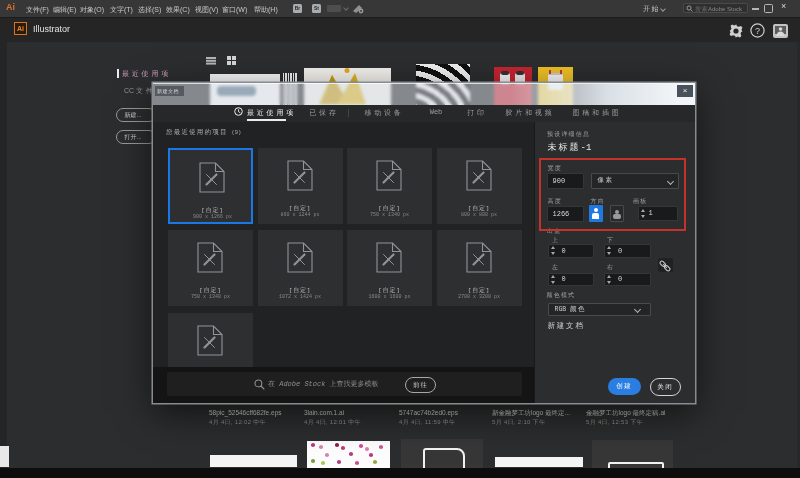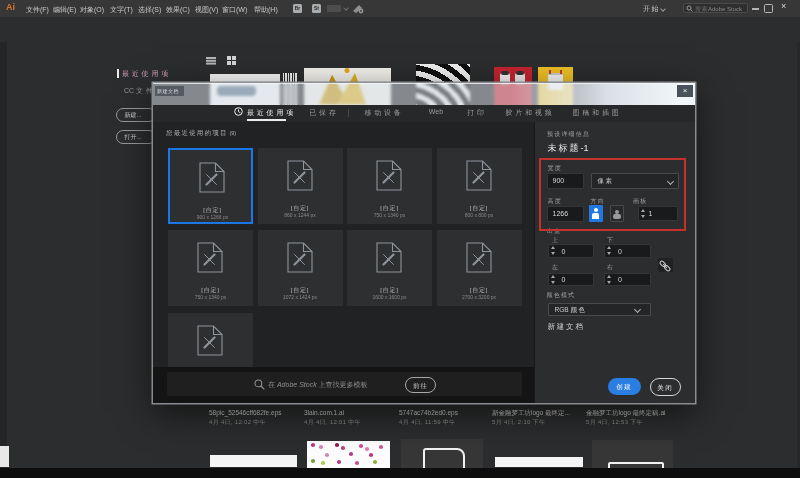--- a/index.html
+++ b/index.html
@@ -11,21 +11,21 @@
   #appbar{position:absolute;left:0;top:17px;width:800px;height:25px;background:#252526;border-top:1px solid #1c1c1c;box-sizing:border-box;}
   .pill{position:absolute;box-sizing:border-box;border:1px solid #999;border-radius:7px;color:#cfcfcf;
         font-size:6px;text-align:center;background:transparent;}
   .card{position:absolute;}
   
   #dlg{position:absolute;left:153px;top:83px;width:542px;height:320px;box-shadow:0 0 0 1.5px #888c90,0 10px 34px rgba(0,0,0,.6);}
   #glass{position:absolute;left:0;top:0;width:542px;height:21.5px;background:rgba(214,222,231,0.52);backdrop-filter:blur(1.5px);border-top:1px solid rgba(250,252,255,0.75);box-sizing:border-box;}
   #glassgrad{position:absolute;left:0;top:0;width:542px;height:21.5px;background:linear-gradient(90deg,rgba(238,244,250,0) 66%,rgba(240,246,252,0.8) 84%,rgba(246,250,253,0.96) 97%);}
   #dtab{position:absolute;left:2px;top:2.5px;width:29px;height:10px;background:rgba(72,77,84,0.78);color:#dadada;font-size:5px;line-height:10px;padding-left:2px;box-sizing:border-box;letter-spacing:0.5px;}
   #dclose{position:absolute;left:524px;top:1.5px;width:16px;height:12px;background:#49525a;color:#f2f2f2;font-size:8px;line-height:11px;text-align:center;}
-  #dbody{position:absolute;left:0;top:21.5px;width:542px;height:298.5px;background:#212224;overflow:hidden;}
+  #dbody{position:absolute;left:0;top:21.5px;width:542px;height:298.5px;background:#212224;overflow:hidden;font-family:Liberation Mono, monospace;}
   #tabbar{position:absolute;left:0;top:0;width:542px;height:17px;background:#27282a;}
   .tab{position:absolute;top:3px;font-size:7px;color:#9d9d9d;transform:translateX(-50%);}
   #tabsel{position:absolute;left:94px;top:3px;font-size:7px;color:#f1f1f1;}
   #tabline{position:absolute;left:94px;top:14px;width:39px;height:2.5px;background:#ececec;}
   .tsep{position:absolute;top:4px;width:1px;height:8px;background:#45464a;}
   #grid{position:absolute;left:0;top:17px;width:381px;height:245px;background:#212224;}
   .item{position:absolute;width:85px;background:#2e2f31;}
   .ilabel{position:absolute;left:0;top:56px;width:85px;text-align:center;font-size:6px;color:#bcbcbc;letter-spacing:0.8px;}
   .idims{position:absolute;left:0;top:64px;width:85px;text-align:center;font-size:5px;color:#8a8a8a;}
   .fico{position:absolute;left:29px;top:12px;}
@@ -74,20 +74,38 @@
         <circle cx="3" cy="3" r="2.1" fill="none" stroke="#9a9a9a" stroke-width="1"></circle>
         <path d="M4.6 4.6 L6.4 6.4" stroke="#9a9a9a" stroke-width="1"></path>
       </svg>
   <div class="t" style="left:695px;top:6px;font-size:6px;color:#6f6f6f;letter-spacing:.5px;">搜索</div>
   <div class="t" style="left:708px;top:6px;font-size:6px;color:#8a8a8a;">Adobe Stock</div>
   <div class="t" style="left:752px;top:8px;width:7px;height:1.5px;background:#b5b5b5;"></div>
   <div class="t" style="left:764px;top:4px;width:9px;height:9px;border:1.5px solid #b8b8b8;border-radius:1.5px;box-sizing:border-box;"></div>
   <div class="t" style="left:781px;top:2px;font-size:9px;color:#d8d8d8;">×</div>
 </div>
 
+<div id="appbar">
+  <div class="t" style="left:14px;top:4px;width:13px;height:13px;border:1px solid #d8732a;background:#2a1c09;box-sizing:border-box;color:#e8862e;font-size:7px;font-weight:bold;text-align:center;line-height:11px;">Ai</div>
+  <div class="t" style="left:33px;top:7px;font-size:9px;color:#e4e4e4;">Illustrator</div>
+  <svg style="position:absolute;left:729px;top:6px;" width="14" height="14" viewBox="0 0 14 14">
+        <path fill="#cfcfcf" d="M7 0l1 2.2a5 5 0 011.6.66L12 2l1.4 1.4-.9 2.3a5 5 0 01.67 1.6L14 7l-1.8.97a5 5 0 01-.66 1.6l.86 2.4L11 13.4l-2.3-.9a5 5 0 01-1.6.67L7 14l-1-2.2a5 5 0 01-1.6-.66L2 12 .6 10.6l.9-2.3a5 5 0 01-.67-1.6L0 7l1.8-.97a5 5 0 01.66-1.6L1.6 2 3 .6l2.3.9A5 5 0 016.9.83Z"></path>
+        <circle cx="7" cy="7" r="2.6" fill="#252526"></circle>
+      </svg>
+  <svg style="position:absolute;left:750px;top:5px;" width="15" height="15" viewBox="0 0 15 15">
+        <circle cx="7.5" cy="7.5" r="6.6" fill="none" stroke="#cfcfcf" stroke-width="1.2"></circle>
+        <text x="7.5" y="10.6" text-anchor="middle" font-family="Liberation Sans" font-size="9" fill="#cfcfcf">?</text>
+      </svg>
+  <div class="t" style="left:773px;top:6px;width:15px;height:14px;background:#c3c3c3;border-radius:2px;"></div>
+  <div class="t" style="left:775px;top:8px;width:11px;height:8px;background:#5b5b5b;"></div>
+  <svg style="position:absolute;left:775px;top:8px;" width="11" height="10" viewBox="0 0 11 10">
+        <circle cx="5.5" cy="3" r="1.8" fill="#d9d9d9"></circle>
+        <path d="M1.5 10 a4 4.5 0 018 0Z" fill="#d9d9d9"></path>
+      </svg>
+</div>
 
 <div class="t" style="left:0;top:42px;width:7px;height:426px;background:#242526;"></div>
 <div class="t" style="left:797px;top:42px;width:3px;height:426px;background:#272829;"></div>
 <div class="t" style="left:117px;top:69px;width:1.5px;height:9px;background:#ececec;"></div>
 <div class="t cj" style="left:122px;top:70px;font-size:7px;color:#d2a2bc;">最近使用项</div>
 <div class="t" style="left:124px;top:87px;font-size:7px;color:#989898;">CC <span class="cj">文件</span></div>
 <div class="pill" style="left:115.5px;top:108px;width:40px;height:14px;line-height:13px;text-align:left;padding-left:8px;">新建...</div>
 <div class="pill" style="left:115.5px;top:129.5px;width:40px;height:14px;line-height:13px;text-align:left;padding-left:8px;">打开...</div>
 <div class="t" style="left:206px;top:57px;width:10px;height:1.5px;background:#b5b5b5;box-shadow:0 2.8px 0 #b5b5b5,0 5.6px 0 #b5b5b5;"></div>
 <div class="t" style="left:227px;top:56px;width:4px;height:4px;background:#d5d5d5;box-shadow:5px 0 0 #d5d5d5,0 5px 0 #d5d5d5,5px 5px 0 #d5d5d5;"></div>

